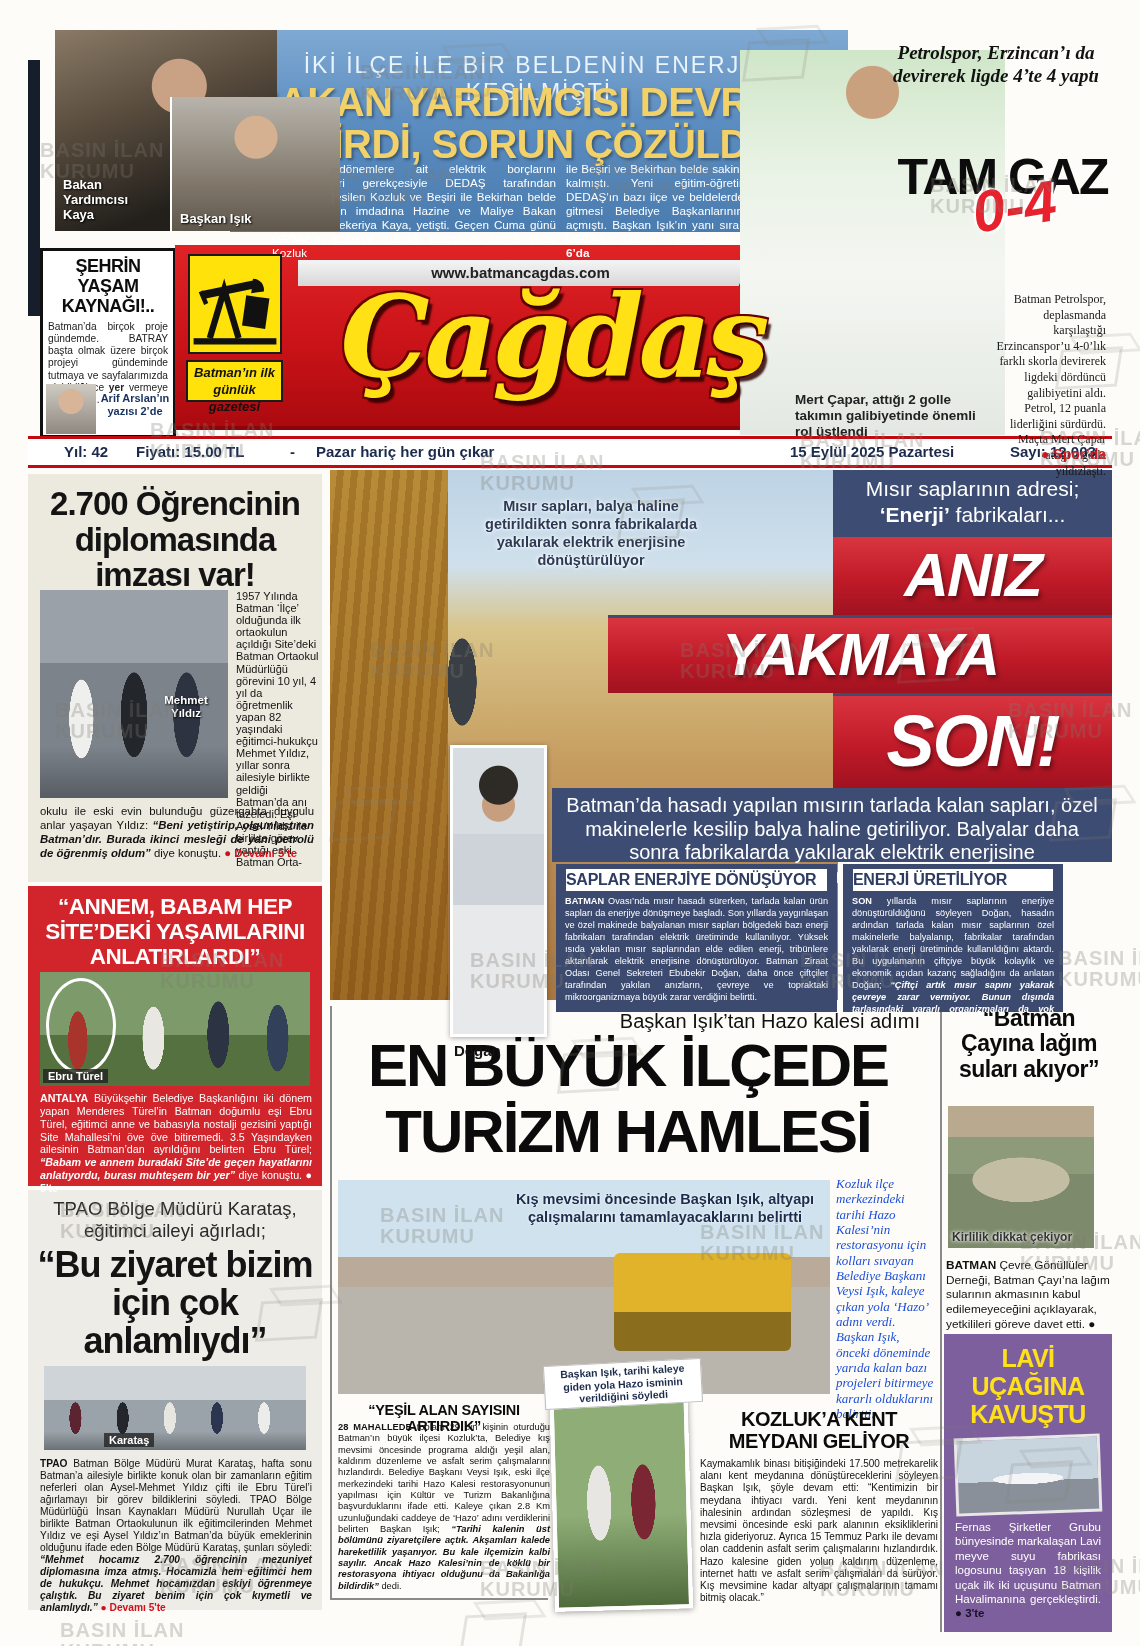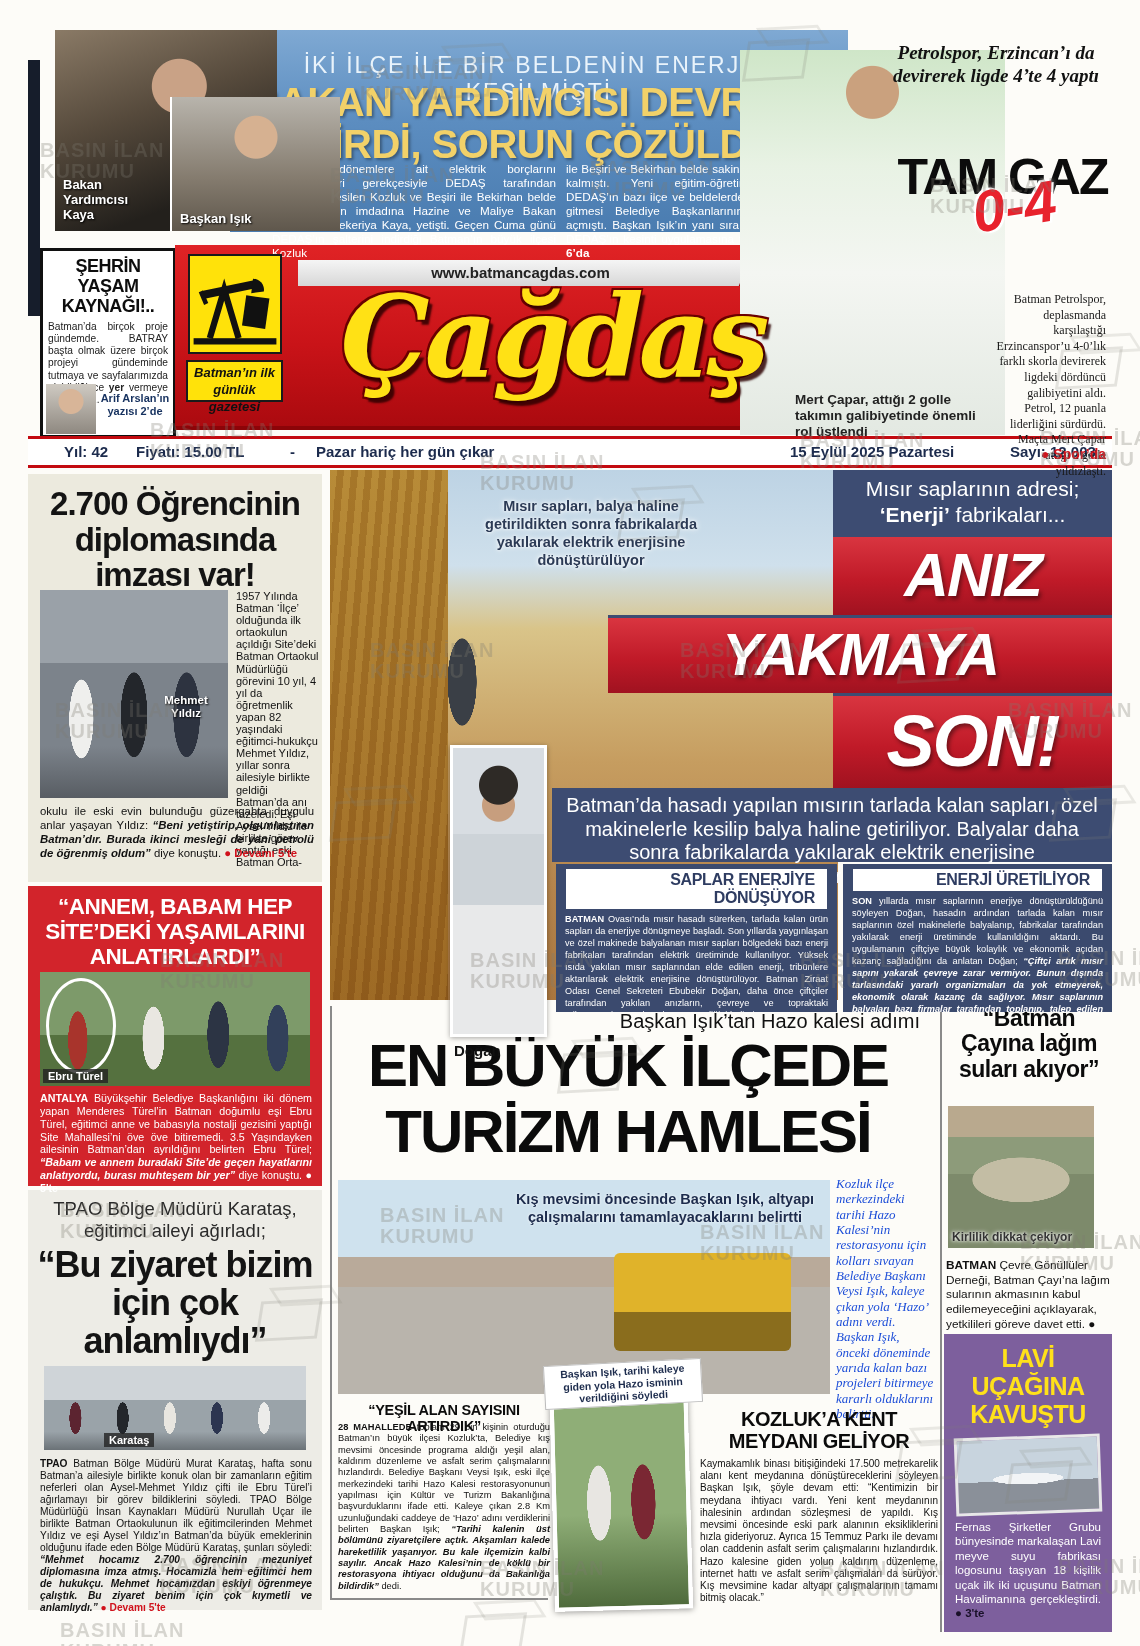--- a/index.html
+++ b/index.html
@@ -13,21 +13,21 @@
 .q{font-weight:bold;font-style:italic}
 .photo{position:absolute;overflow:hidden}
 .plabel{position:absolute;color:#fff;font-weight:bold;text-shadow:1px 1px 2px #000}
 .chip{position:absolute;background:rgba(35,35,35,.8);color:#fff;font-weight:bold;padding:1px 5px}
 .serifit{font-family:"Liberation Serif",serif;font-style:italic}
 .wm{position:absolute;z-index:40;pointer-events:none;color:rgba(125,122,114,.30);font-weight:bold;font-size:20px;line-height:1.05;letter-spacing:1px;white-space:nowrap}
 .wm span{display:block}
 .wm-cube{position:absolute;z-index:40;pointer-events:none;width:62px;height:40px;border:3px solid rgba(130,128,120,.20);transform:rotate(-3deg) skewX(-12deg)}
 .wm-cube::after{content:"";position:absolute;left:10px;top:-16px;width:100%;height:13px;border:3px solid rgba(130,128,120,.16);transform:skewX(38deg)}
 .navybox{position:absolute;background:#3b4a6e;overflow:hidden}
-.navybox .bxt{margin:5px 10px 3px;background:#fff;color:#2e3c61;font-weight:bold;font-size:16px;text-align:right;padding:2px 12px;letter-spacing:-.3px}
+.navybox .bxt{margin:5px 10px 3px;background:#fff;color:#2e3c61;font-weight:bold;font-size:16px;text-align:left;padding:2px 0;letter-spacing:-.3px}
 .navybox .bxb{padding:2px 9px;color:#fff;font-size:9.2px;line-height:1.3;text-align:justify}
 .redband{position:absolute;background:linear-gradient(180deg,#d93540 0%,#c01a28 55%,#a01220 100%);border-top:3px solid #3d4c72;color:#fff;font-weight:bold;font-style:italic;text-align:center;letter-spacing:-2px;text-shadow:2px 3px 4px rgba(0,0,0,.45)}
 </style>
 </head>
 <body>
 
 <div class="pg">
 
   <div class="abs" style="left:28px;top:60px;width:12px;height:256px;background:#161d2b"></div>
 
@@ -109,21 +109,21 @@
 
   <div class="abs ctr" style="left:552px;top:788px;width:560px;height:74px;background:#3d4c72;color:#fff;font-size:20px;line-height:1.18;padding:6px 10px;z-index:2">Batman’da hasadı yapılan mısırın tarlada kalan sapları, özel makinelerle kesilip balya haline getiriliyor. Balyalar daha sonra fabrikalarda yakılarak elektrik enerjisine dönüştürülüyor.</div>
 
   <div class="photo" style="left:450px;top:745px;width:97px;height:292px;z-index:3;border:3px solid #fff;box-shadow:0 1px 5px rgba(0,0,0,.35);background:radial-gradient(circle at 50% 13%,#2e2a26 0 19px,rgba(0,0,0,0) 20px),radial-gradient(circle at 50% 20%,#c79e7e 0 16px,rgba(0,0,0,0) 17px),linear-gradient(180deg,#d8dde2 0 30%,#cdd3d8 30% 55%,#e8e9ea 55% 100%)"></div>
   <div class="abs" style="left:454px;top:1042px;font-weight:bold;font-size:15px;color:#111;z-index:3">Doğan</div>
 
   <div class="navybox" style="left:556px;top:864px;width:281px;height:148px;z-index:2">
     <div class="bxt">SAPLAR ENERJİYE DÖNÜŞÜYOR</div>
     <p class="bxb"><b>BATMAN</b><span> Ovası’nda mısır hasadı sürerken, tarlada kalan ürün sapları da enerjiye dönüşmeye başladı. Son yıllarda yaygınlaşan ve özel makinede balyalanan mısır sapları bölgedeki bazı enerji fabrikaları tarafından elektrik üretiminde kullanılıyor. Yüksek ısıda yakılan mısır saplarından elde edilen enerji, tribünlere aktarılarak elektrik enerjisine dönüştürülüyor. Batman Ziraat Odası Genel Sekreteri Ebubekir Doğan, daha önce çiftçiler tarafından yakılan anızların, çevreye ve topraktaki mikroorganizmaya büyük zarar verdiğini belirtti.</span></p>
   </div>
-  <div class="navybox" style="left:843px;top:864px;width:269px;height:148px;z-index:2">
+  <div class="navybox" style="left:843px;top:864px;width:220px;height:148px;z-index:2">
     <div class="bxt">ENERJİ ÜRETİLİYOR</div>
     <p class="bxb"><b>SON</b><span> yıllarda mısır saplarının enerjiye dönüştürüldüğünü söyleyen Doğan, hasadın ardından tarlada kalan mısır saplarının özel makinelerle balyalanıp, fabrikalar tarafından yakılarak enerji üretiminde kullanıldığını aktardı. Bu uygulamanın çiftçiye büyük kolaylık ve ekonomik açıdan kazanç sağladığını da anlatan Doğan; </span><span class="q">“Çiftçi artık mısır sapını yakarak çevreye zarar vermiyor. Bunun dışında tarlasındaki yararlı organizmaları da yok etmeyerek, ekonomik olarak kazanç da sağlıyor. Mısır saplarının balyaları bazı firmalar tarafından toplanıp, talep edilen fabrikalara teslim ediliyor”</span></p>
   </div>
 
   <div class="abs" style="left:28px;top:474px;width:294px;height:408px;background:#eceade"></div>
   <div class="abs ctr" style="left:30px;top:486px;width:290px;font-size:33px;font-weight:800;letter-spacing:-1px;line-height:1.08;color:#141414;z-index:2">2.700 Öğrencinin diplomasında imzası var!</div>
   <div class="photo" style="left:40px;top:590px;width:188px;height:208px;z-index:2;background:radial-gradient(ellipse 20px 65px at 22% 62%,#efefed 0 60%,rgba(0,0,0,0) 61%),radial-gradient(ellipse 22px 70px at 50% 60%,#23262b 0 60%,rgba(0,0,0,0) 61%),radial-gradient(ellipse 22px 70px at 78% 60%,#2d3340 0 60%,rgba(0,0,0,0) 61%),linear-gradient(180deg,#9aa1a8 0 35%,#7c838b 35% 75%,#585d63 100%)">
     <span class="plabel ctr" style="right:6px;bottom:78px;width:72px;font-size:11.5px;line-height:1.15">Mehmet Yıldız</span>
   </div>
   <p class="abs" style="left:236px;top:590px;width:86px;font-size:11px;line-height:1.1;color:#111;z-index:2">1957 Yılında Batman ‘İlçe’ olduğunda ilk ortaokulun açıldığı Site’deki Batman Ortaokul Müdürlüğü görevini 10 yıl, 4 yıl da öğretmenlik yapan 82 yaşındaki eğitimci-hukukçu Mehmet Yıldız, yıllar sonra ailesiyle birlikte geldiği Batman’da anı tazeledi. Eşi Aysel Yıldız ile birlikte görev yaptığı eski Batman Orta-</p>

